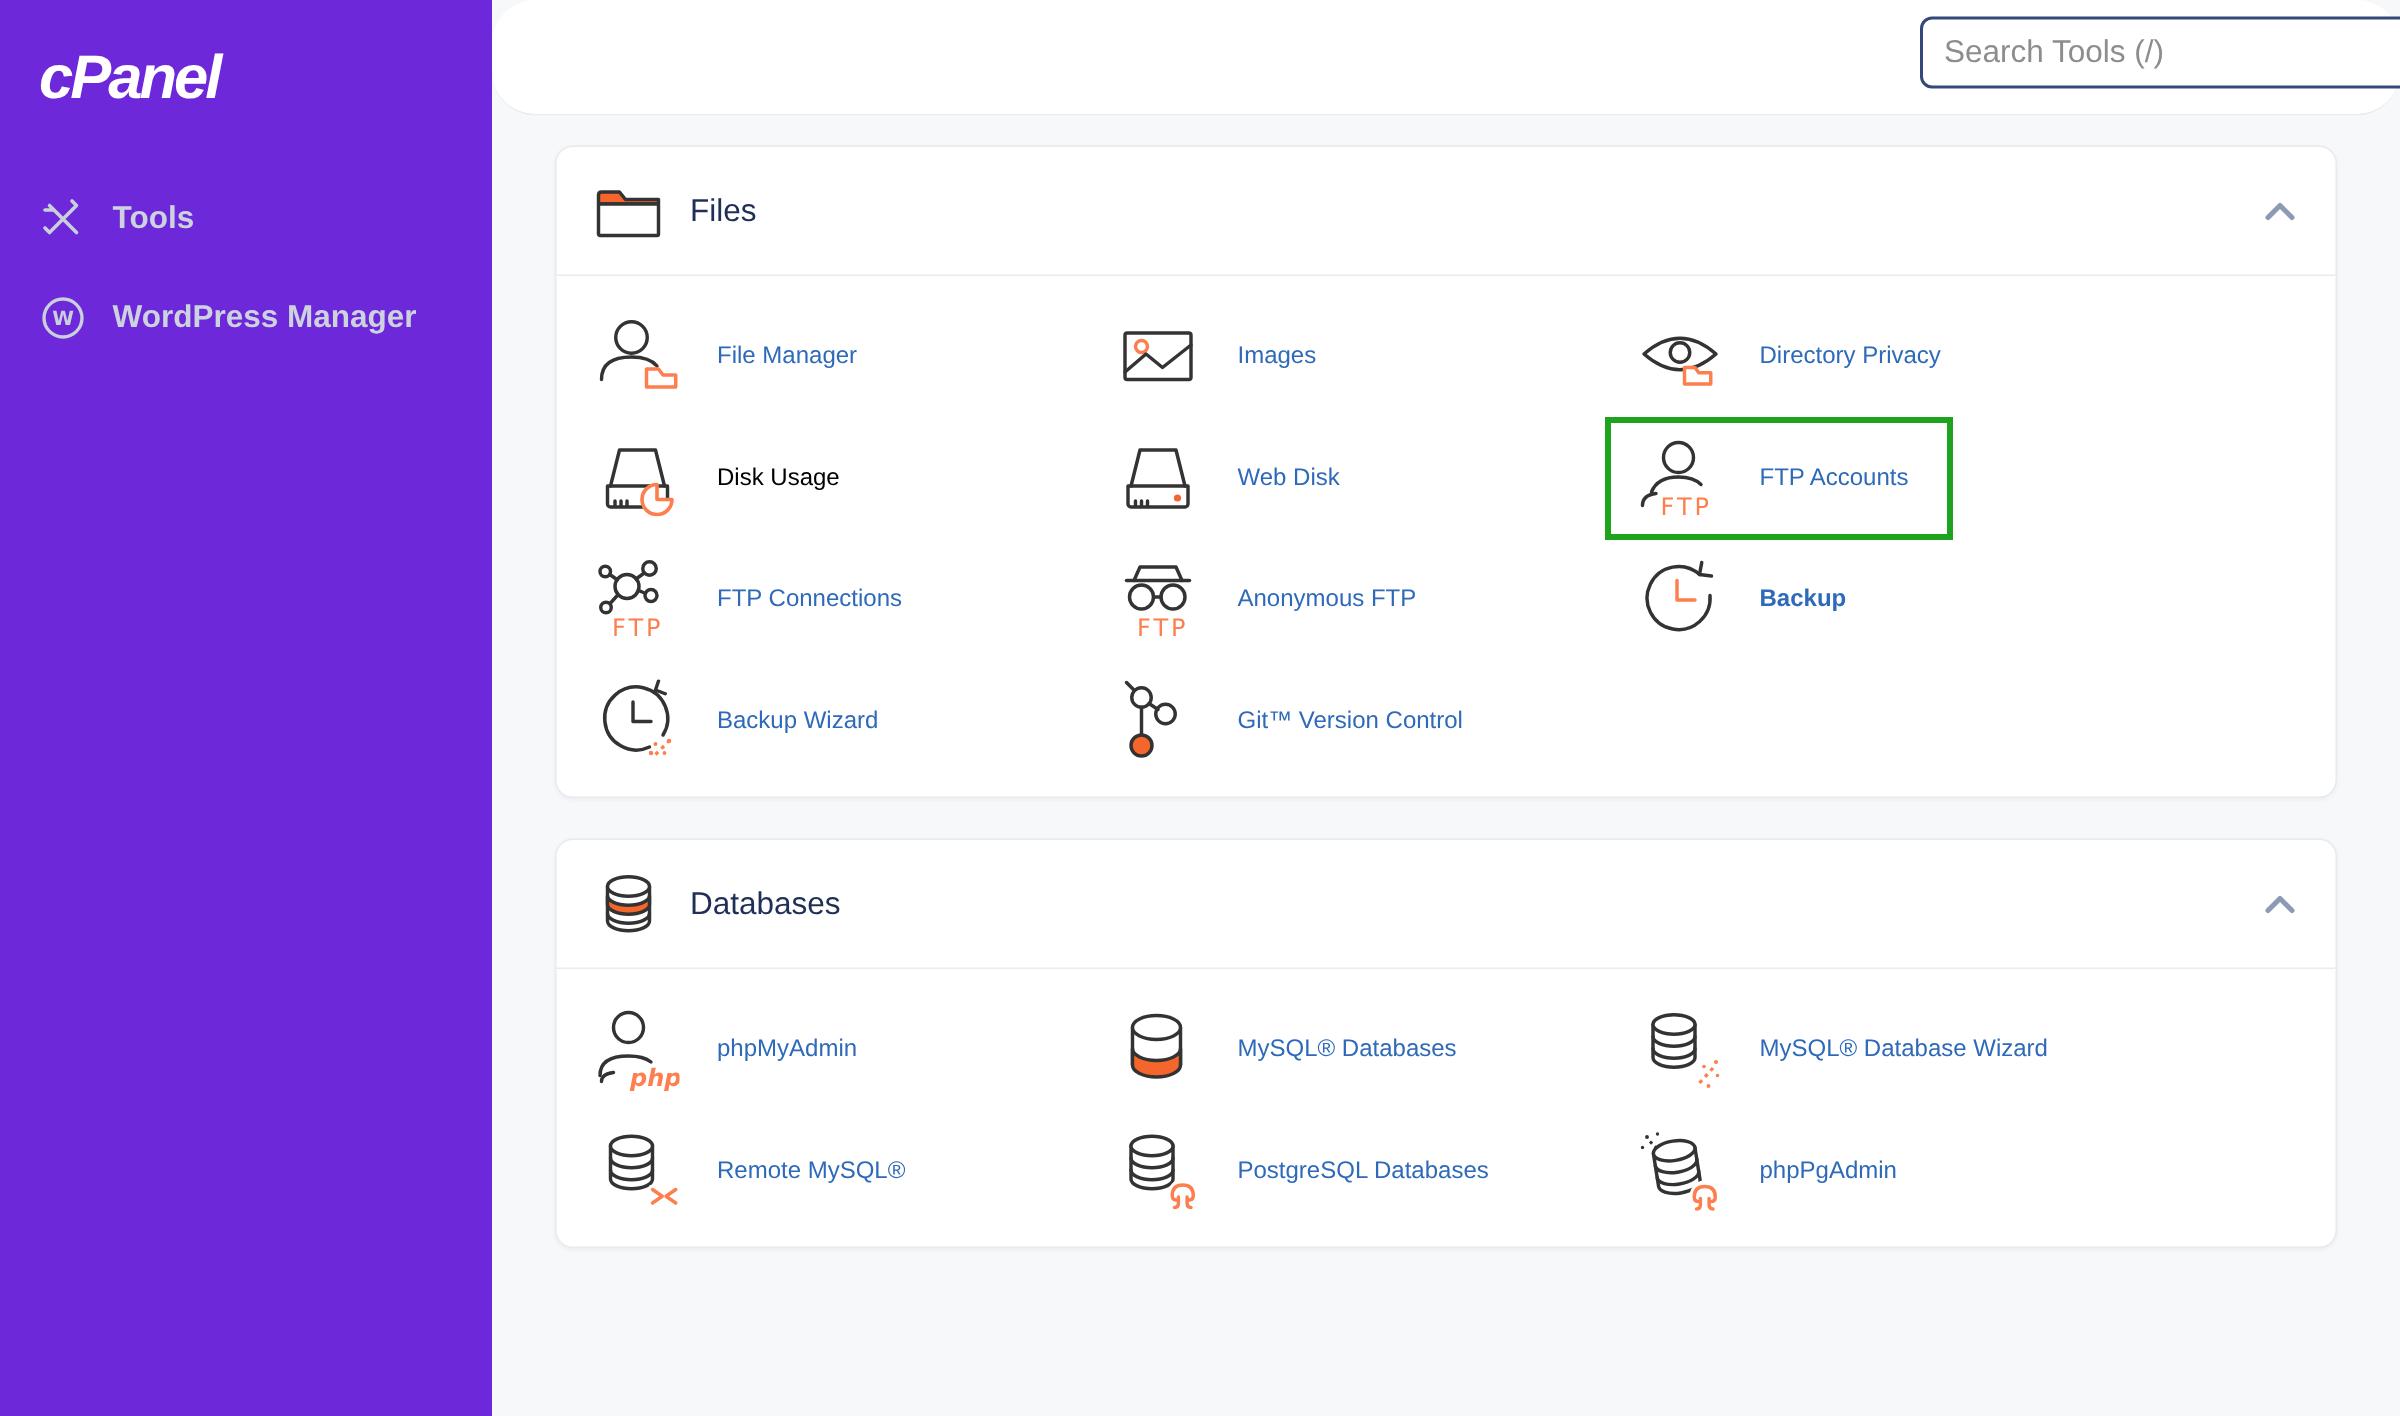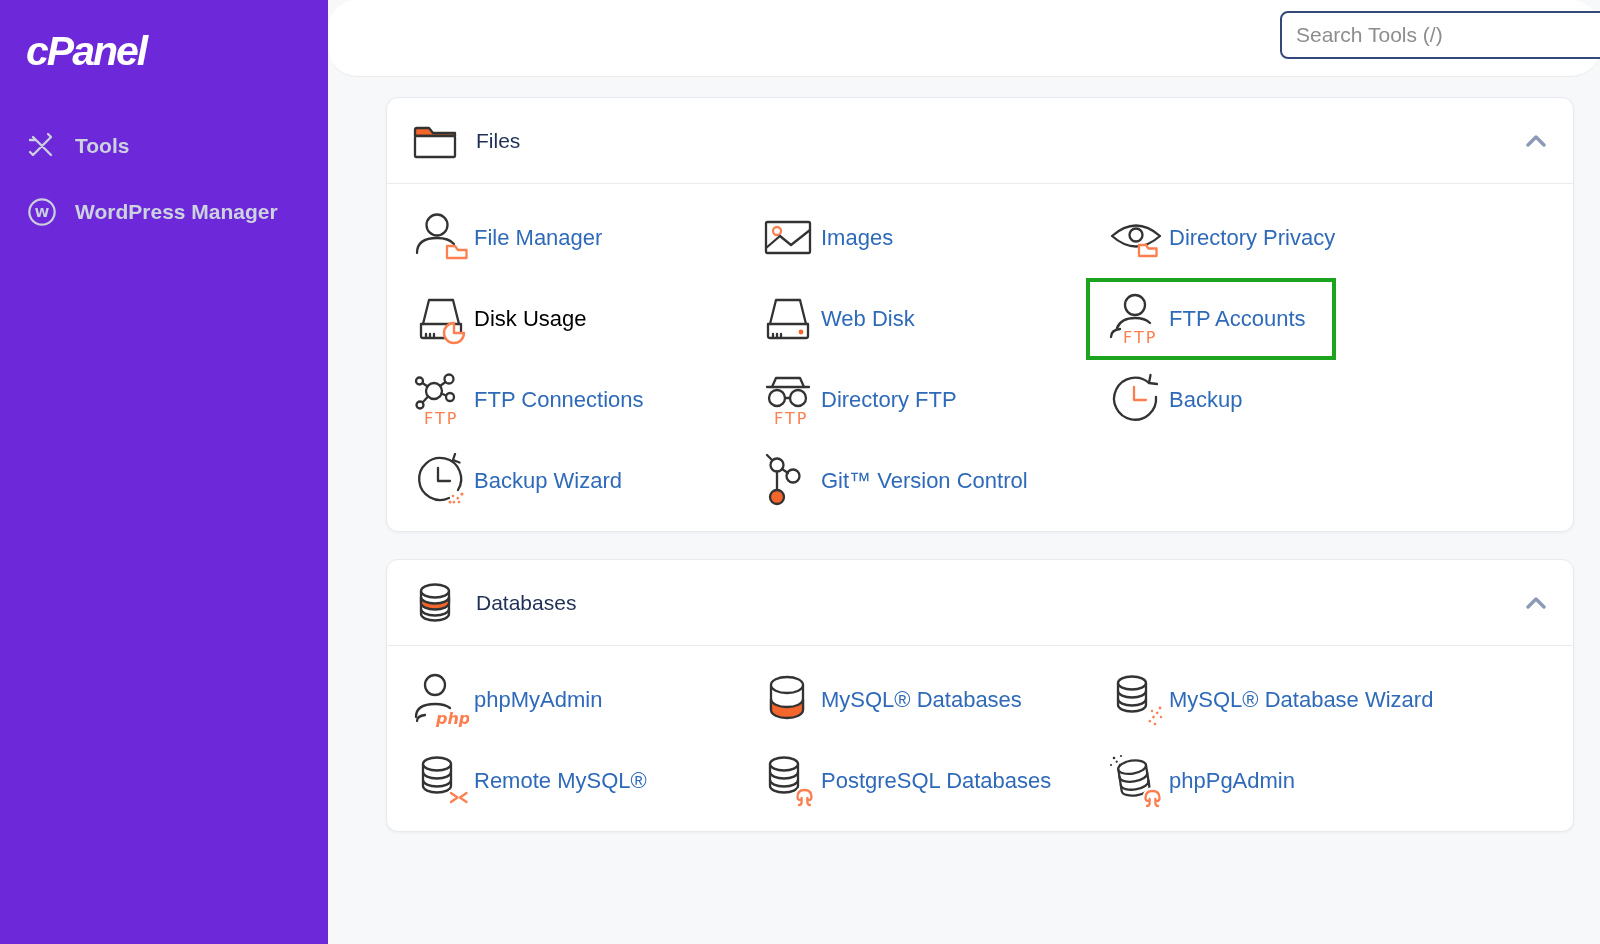--- a/index.html
+++ b/index.html
@@ -18,33 +18,33 @@
   .nav-item + .nav-item{margin-top:36px;}
   .nav-sub{padding-left:27px;color:#ccd3df;font-size:21px;font-weight:bold;margin-top:16px;cursor:pointer;}
   .nav-ico{width:30px;height:30px;flex:none;display:flex;align-items:center;justify-content:center;}
   
   .main{margin-left:328px;height:100%;}
   .topbar{height:76px;background:#ffffff;border-bottom:1px solid #ebebeb;position:relative;border-radius:29px;}
   .search{position:absolute;top:11px;right:-10px;width:330px;height:48px;box-sizing:border-box;
           border:2px solid #34497a;border-radius:8px;font-size:21px;padding:0 14px;
           font-family:"Liberation Sans",sans-serif;color:#333;outline:none;background:#fff;}
   .search::placeholder{color:#8d8d8d;}
-  .content{padding:20px 0 0 58px;}
+  .content{padding:20px 0 0 42px;}
   .card{width:1186px;background:#ffffff;border:1px solid #e7eaee;border-radius:12px;
         box-shadow:0 1px 3px rgba(20,30,60,.05);margin-bottom:27px;}
   .card-header{display:flex;align-items:center;height:85px;padding:0 27px 0 25px;cursor:pointer;}
   .sec-icon{width:46px;display:flex;justify-content:center;}
   .sec-title{margin-left:18px;font-size:21px;color:#1f2f55;flex:1;}
   .chev{display:flex;}
   .divider{height:1px;background:#e9ebef;}
   .card-grid{display:grid;grid-template-columns:347px 348px auto;padding:13px 20px 10px 25px;}
   .cell{height:81px;display:flex;align-items:center;}
   .tool{display:flex;align-items:center;text-decoration:none;cursor:pointer;}
   .tool-icon{width:58px;height:58px;flex:none;display:flex;align-items:center;justify-content:center;}
-  .tool-label{margin-left:4px;font-size:22px;color:#2e6ab9;white-space:nowrap;}
+  .tool-label{margin-left:24px;font-size:16px;color:#2e6ab9;white-space:nowrap;}
   .tool.hl{border:4px solid #1ea31e;padding:8px 26px 8px 17px;margin:-1px 0 -1px -21px;}
   svg{display:block;}
   svg text{font-family:"DejaVu Sans","Liberation Sans",sans-serif;}
 </style>
 </head>
 <body>
 
 <div class="sidebar">
   <div class="logo">cPanel</div>
   <div class="nav">
@@ -186,33 +186,33 @@
               <span class="tool-icon">
                 <svg width="56" height="56" viewBox="0 0 56 56">
    <path d="M7 15 h42" fill="none" stroke="#333333" stroke-width="2.3" stroke-linecap="round" stroke-linejoin="round"></path>
                   <path d="M12 15 l4 -9 h24 l4 9" fill="none" stroke="#333333" stroke-width="2.3" stroke-linecap="round" stroke-linejoin="round"></path>
    <circle cx="17" cy="26" r="8" fill="none" stroke="#333333" stroke-width="2.3" stroke-linecap="round" stroke-linejoin="round"></circle>
                   <circle cx="38" cy="26" r="8" fill="none" stroke="#333333" stroke-width="2.3" stroke-linecap="round" stroke-linejoin="round"></circle>
    <path d="M25 26 h5" fill="none" stroke="#333333" stroke-width="2.3" stroke-linecap="round" stroke-linejoin="round"></path>
                   <text x="14" y="52" font-size="16" letter-spacing="2" fill="#fd7e4e">FTP</text>
                 </svg>
               </span>
-              <span class="tool-label" style="color: rgb(46, 106, 185);">Directory FTP</span>
+              <span class="tool-label" style="color: rgb(46, 106, 185);">Anonymous FTP</span>
             </a>
           </div>
           <div class="cell">
             <a class="tool">
               <span class="tool-icon">
                 <svg width="56" height="56" viewBox="0 0 56 56">
    <path d="M41 11 A21 21 0 1 0 48 25" fill="none" stroke="#333333" stroke-width="2.3" stroke-linecap="round" stroke-linejoin="round"></path>
    <path d="M41 11 l1.5 -8 M41 11 l8 1" fill="none" stroke="#333333" stroke-width="2.3" stroke-linecap="round" stroke-linejoin="round"></path>
    <path d="M26 15 v13 h12" fill="none" stroke="#fd7e4e" stroke-width="2.3" stroke-linecap="round" stroke-linejoin="round"></path>
                 </svg>
               </span>
-              <span class="tool-label" style="color: rgb(46, 106, 185);">Backup</span>
+              <span class="tool-label" style="color: rgb(46, 106, 185); font-weight: bold;">Backup</span>
             </a>
           </div>
           <div class="cell">
             <a class="tool">
               <span class="tool-icon">
                 <svg width="56" height="56" viewBox="0 0 56 56">
    <path d="M45 37 A21 21 0 1 0 36 45" fill="none" stroke="#333333" stroke-width="2.3" stroke-linecap="round" stroke-linejoin="round"></path>
    <path d="M40 7 l2 -6 M40 7 l6.5 2.5" fill="none" stroke="#333333" stroke-width="2.3" stroke-linecap="round" stroke-linejoin="round"></path>
    <path d="M25 15 v13 h12" fill="none" stroke="#333333" stroke-width="2.3" stroke-linecap="round" stroke-linejoin="round"></path>
    <path d="M40 50 l8 -8" stroke="#fd7e4e" stroke-width="2.2" fill="none" stroke-dasharray="2.5 3"></path>

